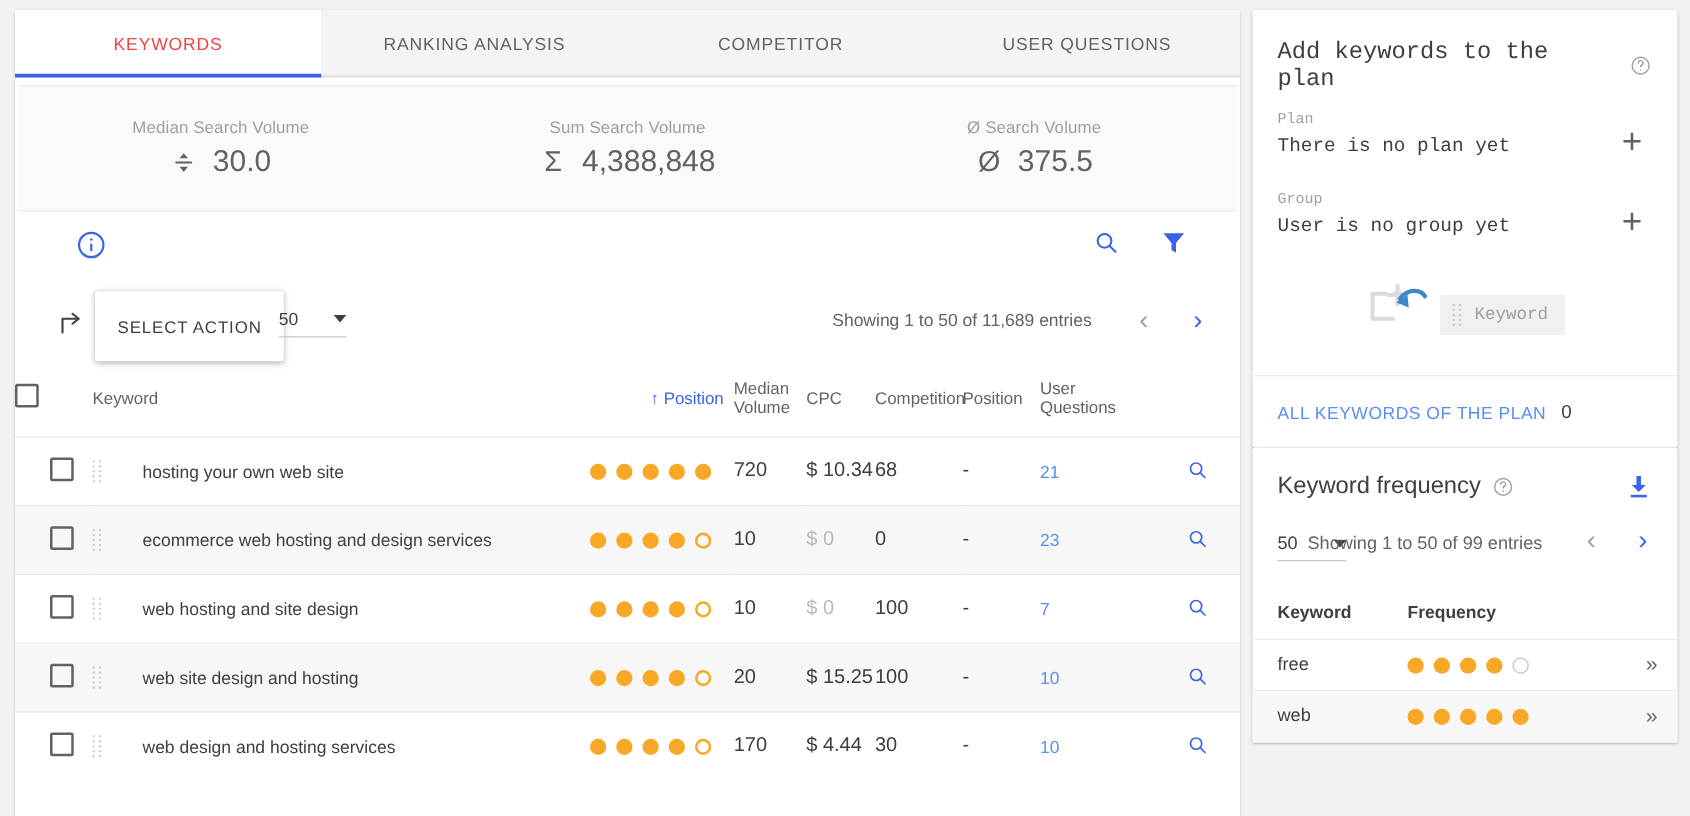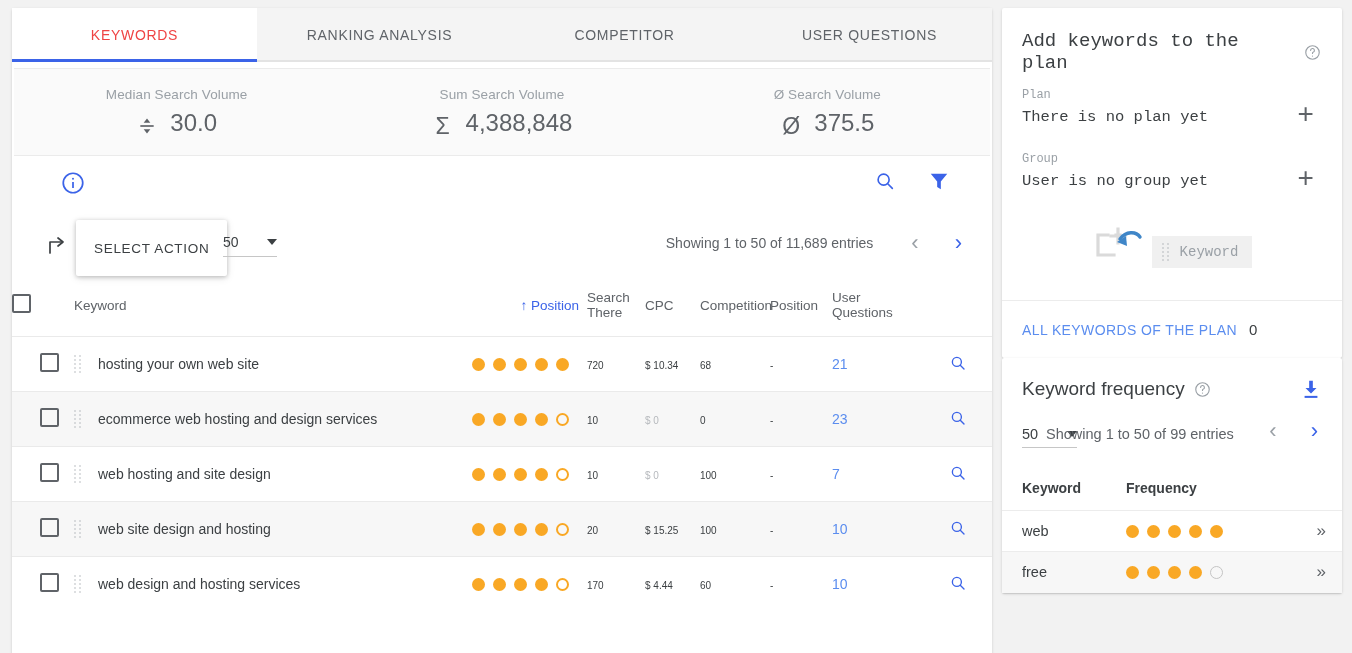--- a/index.html
+++ b/index.html
@@ -26,27 +26,27 @@
     flex: 1; display: flex; align-items: center; justify-content: center;
     font-size: 14px; letter-spacing: .7px; color: #5f6368; background: #f4f4f4;
     cursor: pointer; text-transform: uppercase; height: 54px;
   }
   .tab.active { color: #ef4444; background: #fff; font-weight: 400; }
   .tab-underline { position: absolute; left: 0; top: 51px; width: 245px; height: 3px; background: #3b63e8; }
   .tabbar-base { position: absolute; left: 0; top: 52px; width: 100%; height: 2px; background: #e3e3e3; }
 
   
   .stats {
-    display: flex; height: 88px; background: #fafafa;
+    display: flex; height: 101px; background: #fafafa;
     border-top: 1px solid #ebebeb; border-bottom: 1px solid #ebebeb;
     margin: 6px 2px 0 2px;
   }
   .stat { flex: 1; display: flex; flex-direction: column; align-items: center; justify-content: center; }
   .stat-label { font-size: 13.5px; color: #9aa0a6; margin-bottom: 7px; letter-spacing: .1px; }
-  .stat-val { display: flex; align-items: flex-end; gap: 12px; font-size: 24px; color: #5f6368; }
+  .stat-val { display: flex; align-items: center; gap: 12px; font-size: 24px; color: #5f6368; }
   .stat-ico { width: 22px; height: 22px; display: inline-flex; align-items: center; justify-content: center; color: #5f6368; }
 
   
   .icons-row { height: 62px; position: relative; }
   .info-ic { position: absolute; left: 48px; top: 14px; width: 26px; height: 26px; }
   .right-ics { position: absolute; right: 40px; top: 12px; display: flex; gap: 28px; align-items: center; }
   .ic-btn { width: 26px; height: 26px; display: flex; align-items: center; justify-content: center; cursor: pointer; }
 
   
   .action-row { height: 62px; position: relative; }
@@ -74,28 +74,28 @@
   
   table.kw { width: 100%; border-collapse: collapse; table-layout: fixed; }
   .kw th { font-size: 13.5px; color: #5f6368; font-weight: 400; vertical-align: middle; padding: 10px 0 16px 0; text-align: left; }
   .kw th.rel { color: #3b63e8; text-align: right; padding-right: 8px; }
   .kw tbody tr { border-top: 1px solid #eaeaea; height: 55px; }
   .kw tbody tr:nth-child(even) { background: #f7f7f7; }
   .kw td { font-size: 14px; color: #3c4043; vertical-align: middle; }
   .cb-cell { width: 62px; padding-left: 28px; }
   .checkbox { width: 19px; height: 19px; border: 2px solid #5f6368; border-radius: 2px; display: inline-block; cursor: pointer; }
   .kw-cell { padding-left: 0; }
-  .kw-inner { display: flex; align-items: center; gap: 14px; }
+  .kw-inner { display: flex; align-items: center; gap: 30px; }
   .grip { width: 10px; height: 18px; display: inline-block; position: relative; opacity: .45; cursor: grab; }
   .grip i { position: absolute; width: 2px; height: 2px; background: #9aa0a6; border-radius: 50%; }
   .dots { display: flex; gap: 8px; align-items: center; justify-content: flex-start; }
   .dot { width: 13px; height: 13px; border-radius: 50%; background: #f9a825; }
   .dot.hollow { background: transparent; border: 2px solid #f9a825; }
   .dot.gray { background: transparent; border: 1.5px solid #c4c4c4; }
-  .num { font-size: 10px; color: #3c4043; }
+  .num { font-size: 16px; color: #3c4043; }
   .muted { color: #b6b9bd; }
   .link { color: #5b8def; cursor: pointer; }
   .srch-cell { text-align: center; }
   .search-ic-sm { color: #3b63e8; cursor: pointer; }
 
   
   .side-col { width: 352px; height: 653px; padding: 8px 10px 0 0; }
   .side-card {
     background: #fff; border-radius: 2px;
     box-shadow: 0 1px 3px rgba(0,0,0,.14), 0 1px 1px rgba(0,0,0,.08);
@@ -249,21 +249,21 @@
         <thead>
           <tr>
             <th class="cb-cell">
               <span class="checkbox"></span>
             </th>
             <th>Keyword</th>
             <th class="rel">
               <span>↑</span>
               <span>Position</span>
             </th>
-            <th>Search There</th>
+            <th>Median Volume</th>
             <th>CPC</th>
             <th>Competition</th>
             <th>Position</th>
             <th>User Questions</th>
             <th></th>
           </tr>
         </thead>
         <tbody id="kw-body">
             <tr>
               <td class="cb-cell"><span class="checkbox"></span></td>
@@ -440,21 +440,21 @@
                 <span class="dots">
                   <span class="dot"></span>
                   <span class="dot"></span>
                   <span class="dot"></span>
                   <span class="dot"></span>
                   <span class="dot hollow"></span>
                 </span>
               </td>
               <td><span class="num">170</span></td>
               <td><span class="num">$ 4.44</span></td>
-              <td><span class="num">60</span></td>
+              <td><span class="num">30</span></td>
               <td><span class="num">-</span></td>
               <td><span class="link">10</span></td>
               <td class="srch-cell"><span class="search-ic-sm"><svg width="18" height="18" viewBox="0 0 24 24" fill="none" stroke="#3b63e8" stroke-width="1.8" stroke-linecap="round">
                     <circle cx="10.5" cy="10.5" r="6"></circle>
                     <line x1="15" y1="15" x2="20" y2="20"></line>
                   </svg></span></td>
             </tr>
           </tbody>
       </table>
     </div>
@@ -554,41 +554,41 @@
       <table class="freq">
         <thead>
           <tr>
             <th>Keyword</th>
             <th>Frequency</th>
             <th></th>
           </tr>
         </thead>
         <tbody id="freq-body">
             <tr>
+              <td>free</td>
+              <td>
+                <span class="dots">
+                  <span class="dot"></span>
+                  <span class="dot"></span>
+                  <span class="dot"></span>
+                  <span class="dot"></span>
+                  <span class="dot gray"></span>
+                </span>
+              </td>
+              <td class="exp">»</td>
+            </tr>
+            <tr>
               <td>web</td>
               <td>
                 <span class="dots">
                   <span class="dot"></span>
                   <span class="dot"></span>
                   <span class="dot"></span>
                   <span class="dot"></span>
                   <span class="dot"></span>
-                </span>
-              </td>
-              <td class="exp">»</td>
-            </tr>
-            <tr>
-              <td>free</td>
-              <td>
-                <span class="dots">
-                  <span class="dot"></span>
-                  <span class="dot"></span>
-                  <span class="dot"></span>
-                  <span class="dot"></span>
-                  <span class="dot gray"></span>
                 </span>
               </td>
               <td class="exp">»</td>
             </tr>
           </tbody>
       </table>
     </div>
   </div>
 </div>
 

